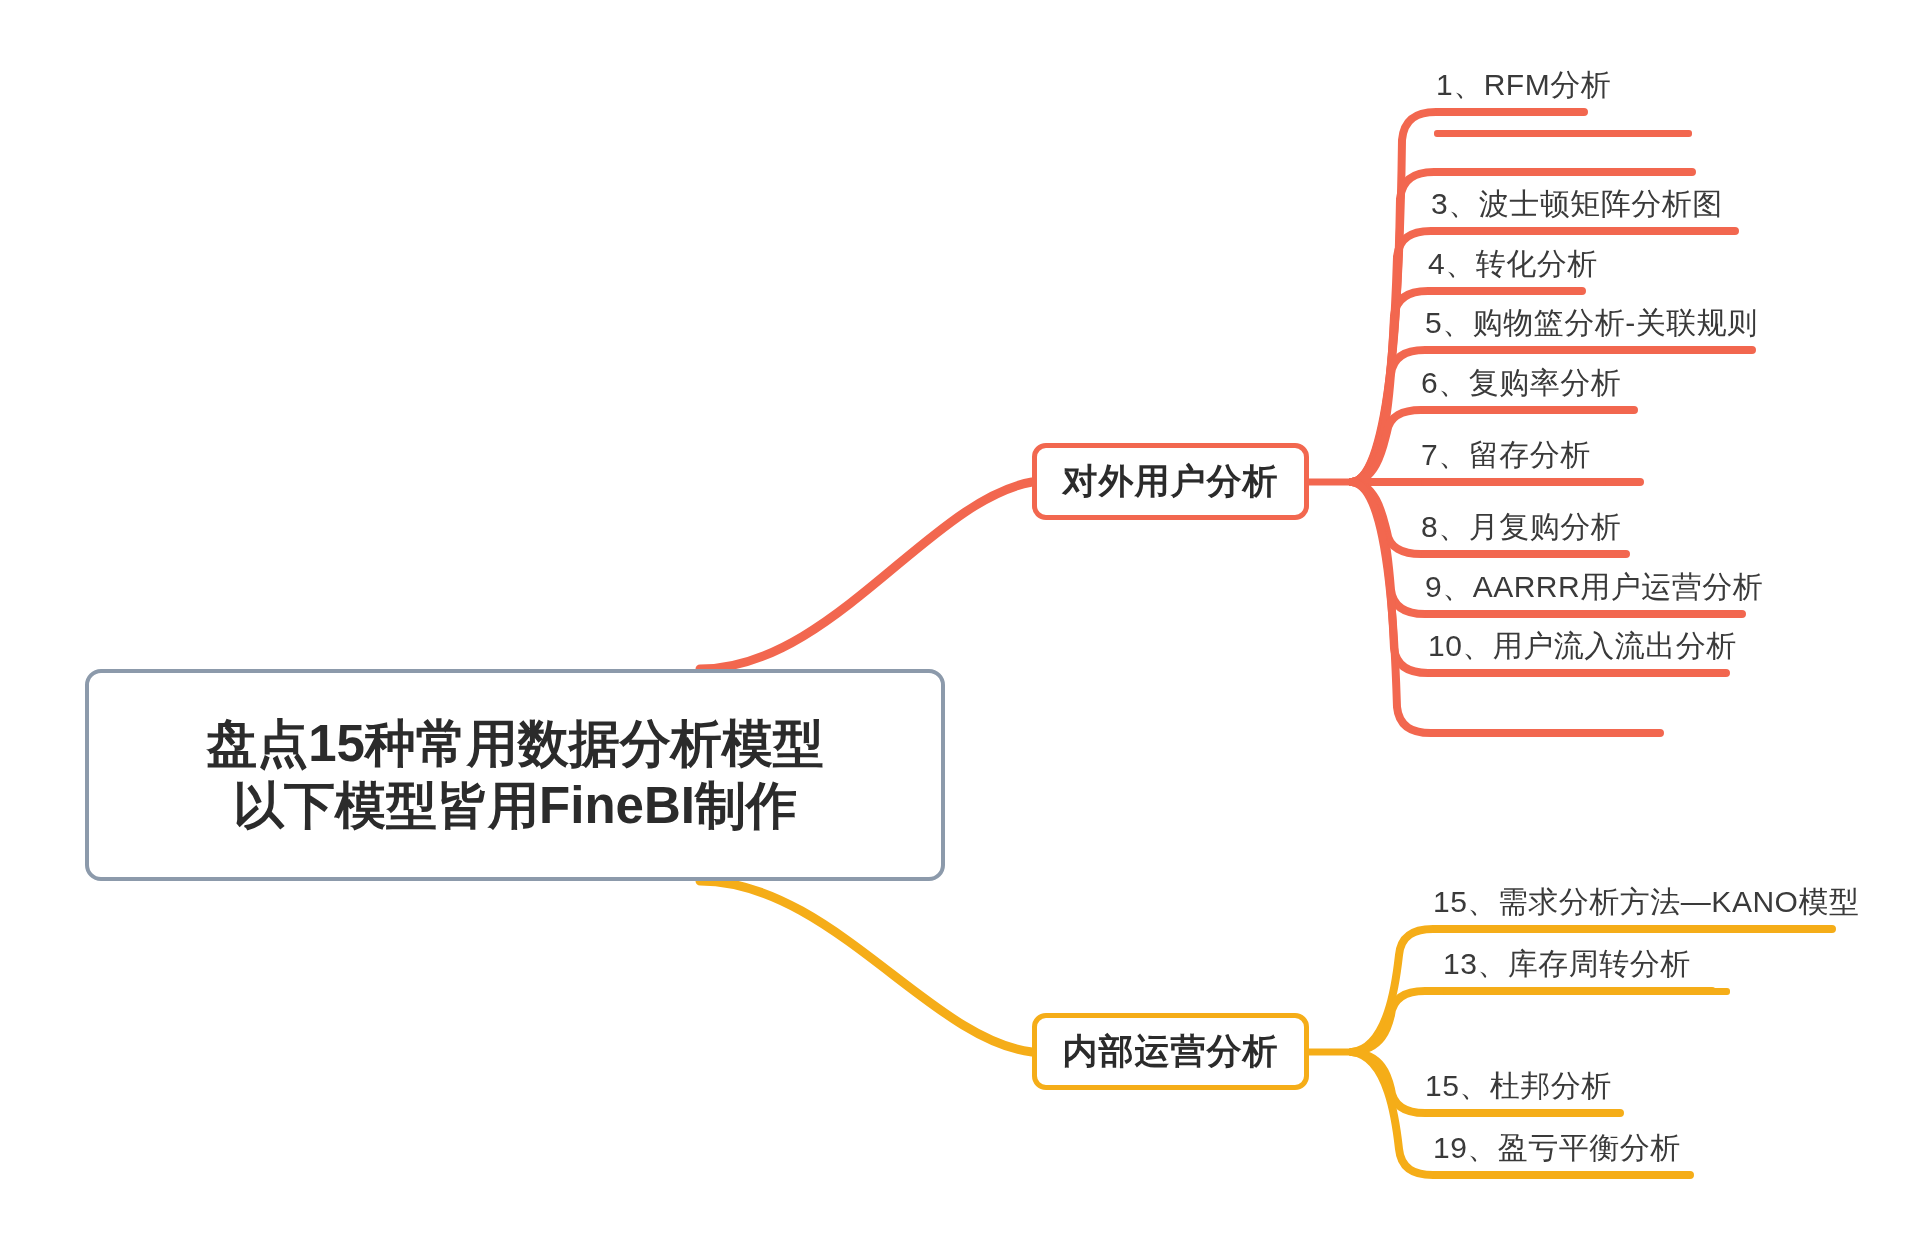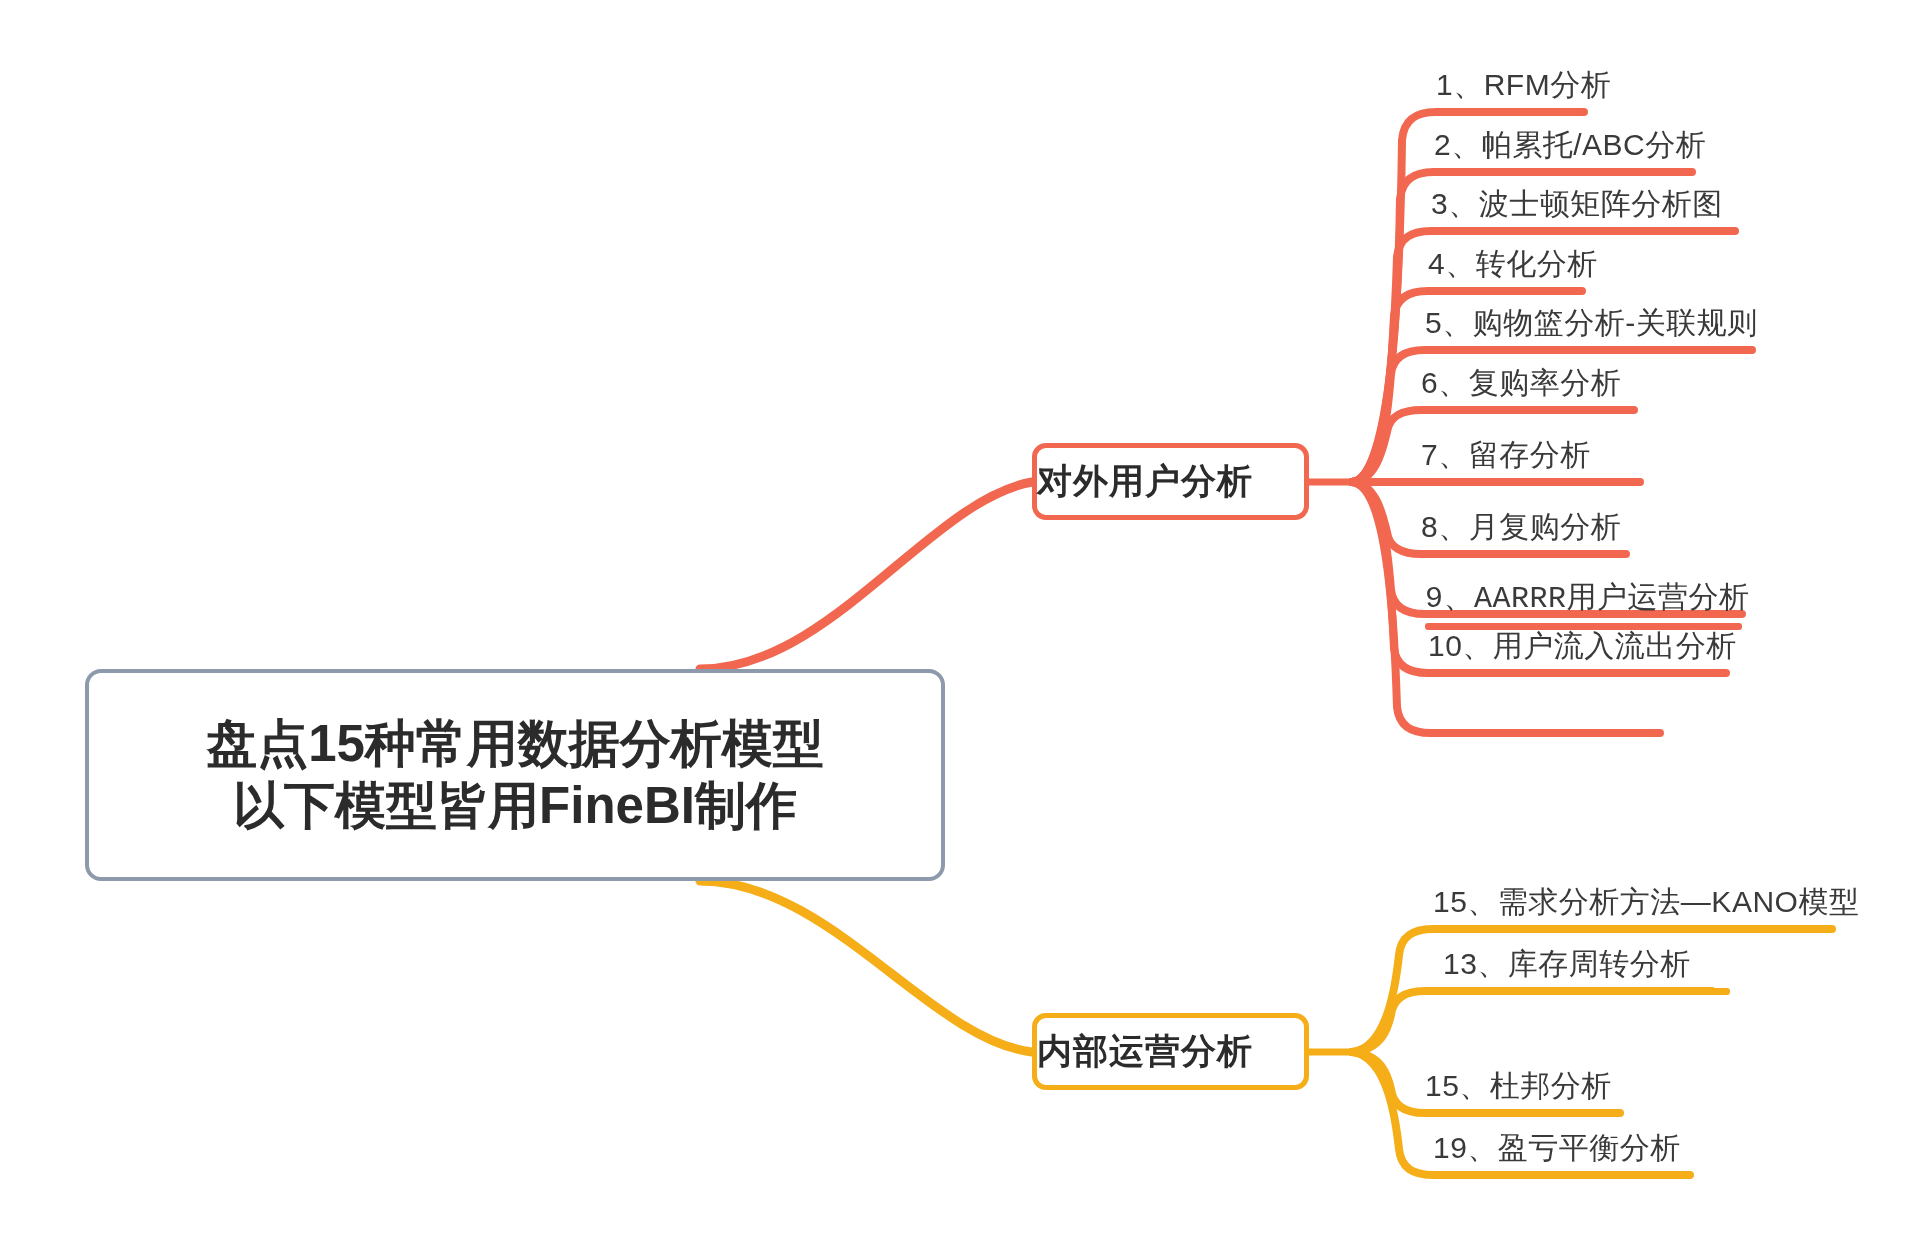--- a/index.html
+++ b/index.html
@@ -42,21 +42,21 @@
     letter-spacing:0px;
     line-height:1.22;
     white-space:nowrap;
   }
 
   
   .branch-node {
     position:absolute;
     display:flex;
     align-items:center;
-    justify-content:flex-start;
+    justify-content:center;
     border-radius:14px;
     background:#ffffff;
     z-index:5;
   }
   .branch-node .btext {
     font-size:35px;
     font-weight:bold;
     color:#2b2b2b;
     white-space:nowrap;
     letter-spacing:1px;
@@ -143,21 +143,20 @@
 
   <div class="branch-node" id="branch-inner">
     <span class="btext">内部运营分析</span>
   </div>
 
   <div class="leaf red" style="left:1436px; top:70px; width:148px;">
     <span class="ltext">1、RFM分析</span>
     <span class="underline"></span>
   </div>
   <div class="leaf red" style="left:1434px; top:130px; width:258px;">
-    <span class="ltext">2、帕累托/ABC分析</span>
     <span class="underline"></span>
   </div>
   <div class="leaf red" style="left:1431px; top:189px; width:304px;">
     <span class="ltext">3、波士顿矩阵分析图</span>
     <span class="underline"></span>
   </div>
   <div class="leaf red" style="left:1428px; top:249px; width:154px;">
     <span class="ltext">4、转化分析</span>
     <span class="underline"></span>
   </div>
@@ -170,21 +169,21 @@
     <span class="underline"></span>
   </div>
   <div class="leaf red" style="left:1421px; top:440px; width:185px;">
     <span class="ltext">7、留存分析</span>
     <span class="underline"></span>
   </div>
   <div class="leaf red" style="left:1421px; top:512px; width:205px;">
     <span class="ltext">8、月复购分析</span>
     <span class="underline"></span>
   </div>
-  <div class="leaf red" style="left:1425px; top:584px; width:317px;font-family:Liberation Mono, monospace;">
+  <div class="leaf red" style="left:1425px; top:572px; width:317px;">
     <span class="ltext">9、AARRR用户运营分析</span>
     <span class="underline"></span>
   </div>
   <div class="leaf red" style="left:1428px; top:631px; width:298px;">
     <span class="ltext">10、用户流入流出分析</span>
     <span class="underline"></span>
   </div>
 
   <div class="leaf yellow" style="left:1433px; top:887px; width:399px;">
     <span class="ltext">15、需求分析方法—KANO模型</span>

